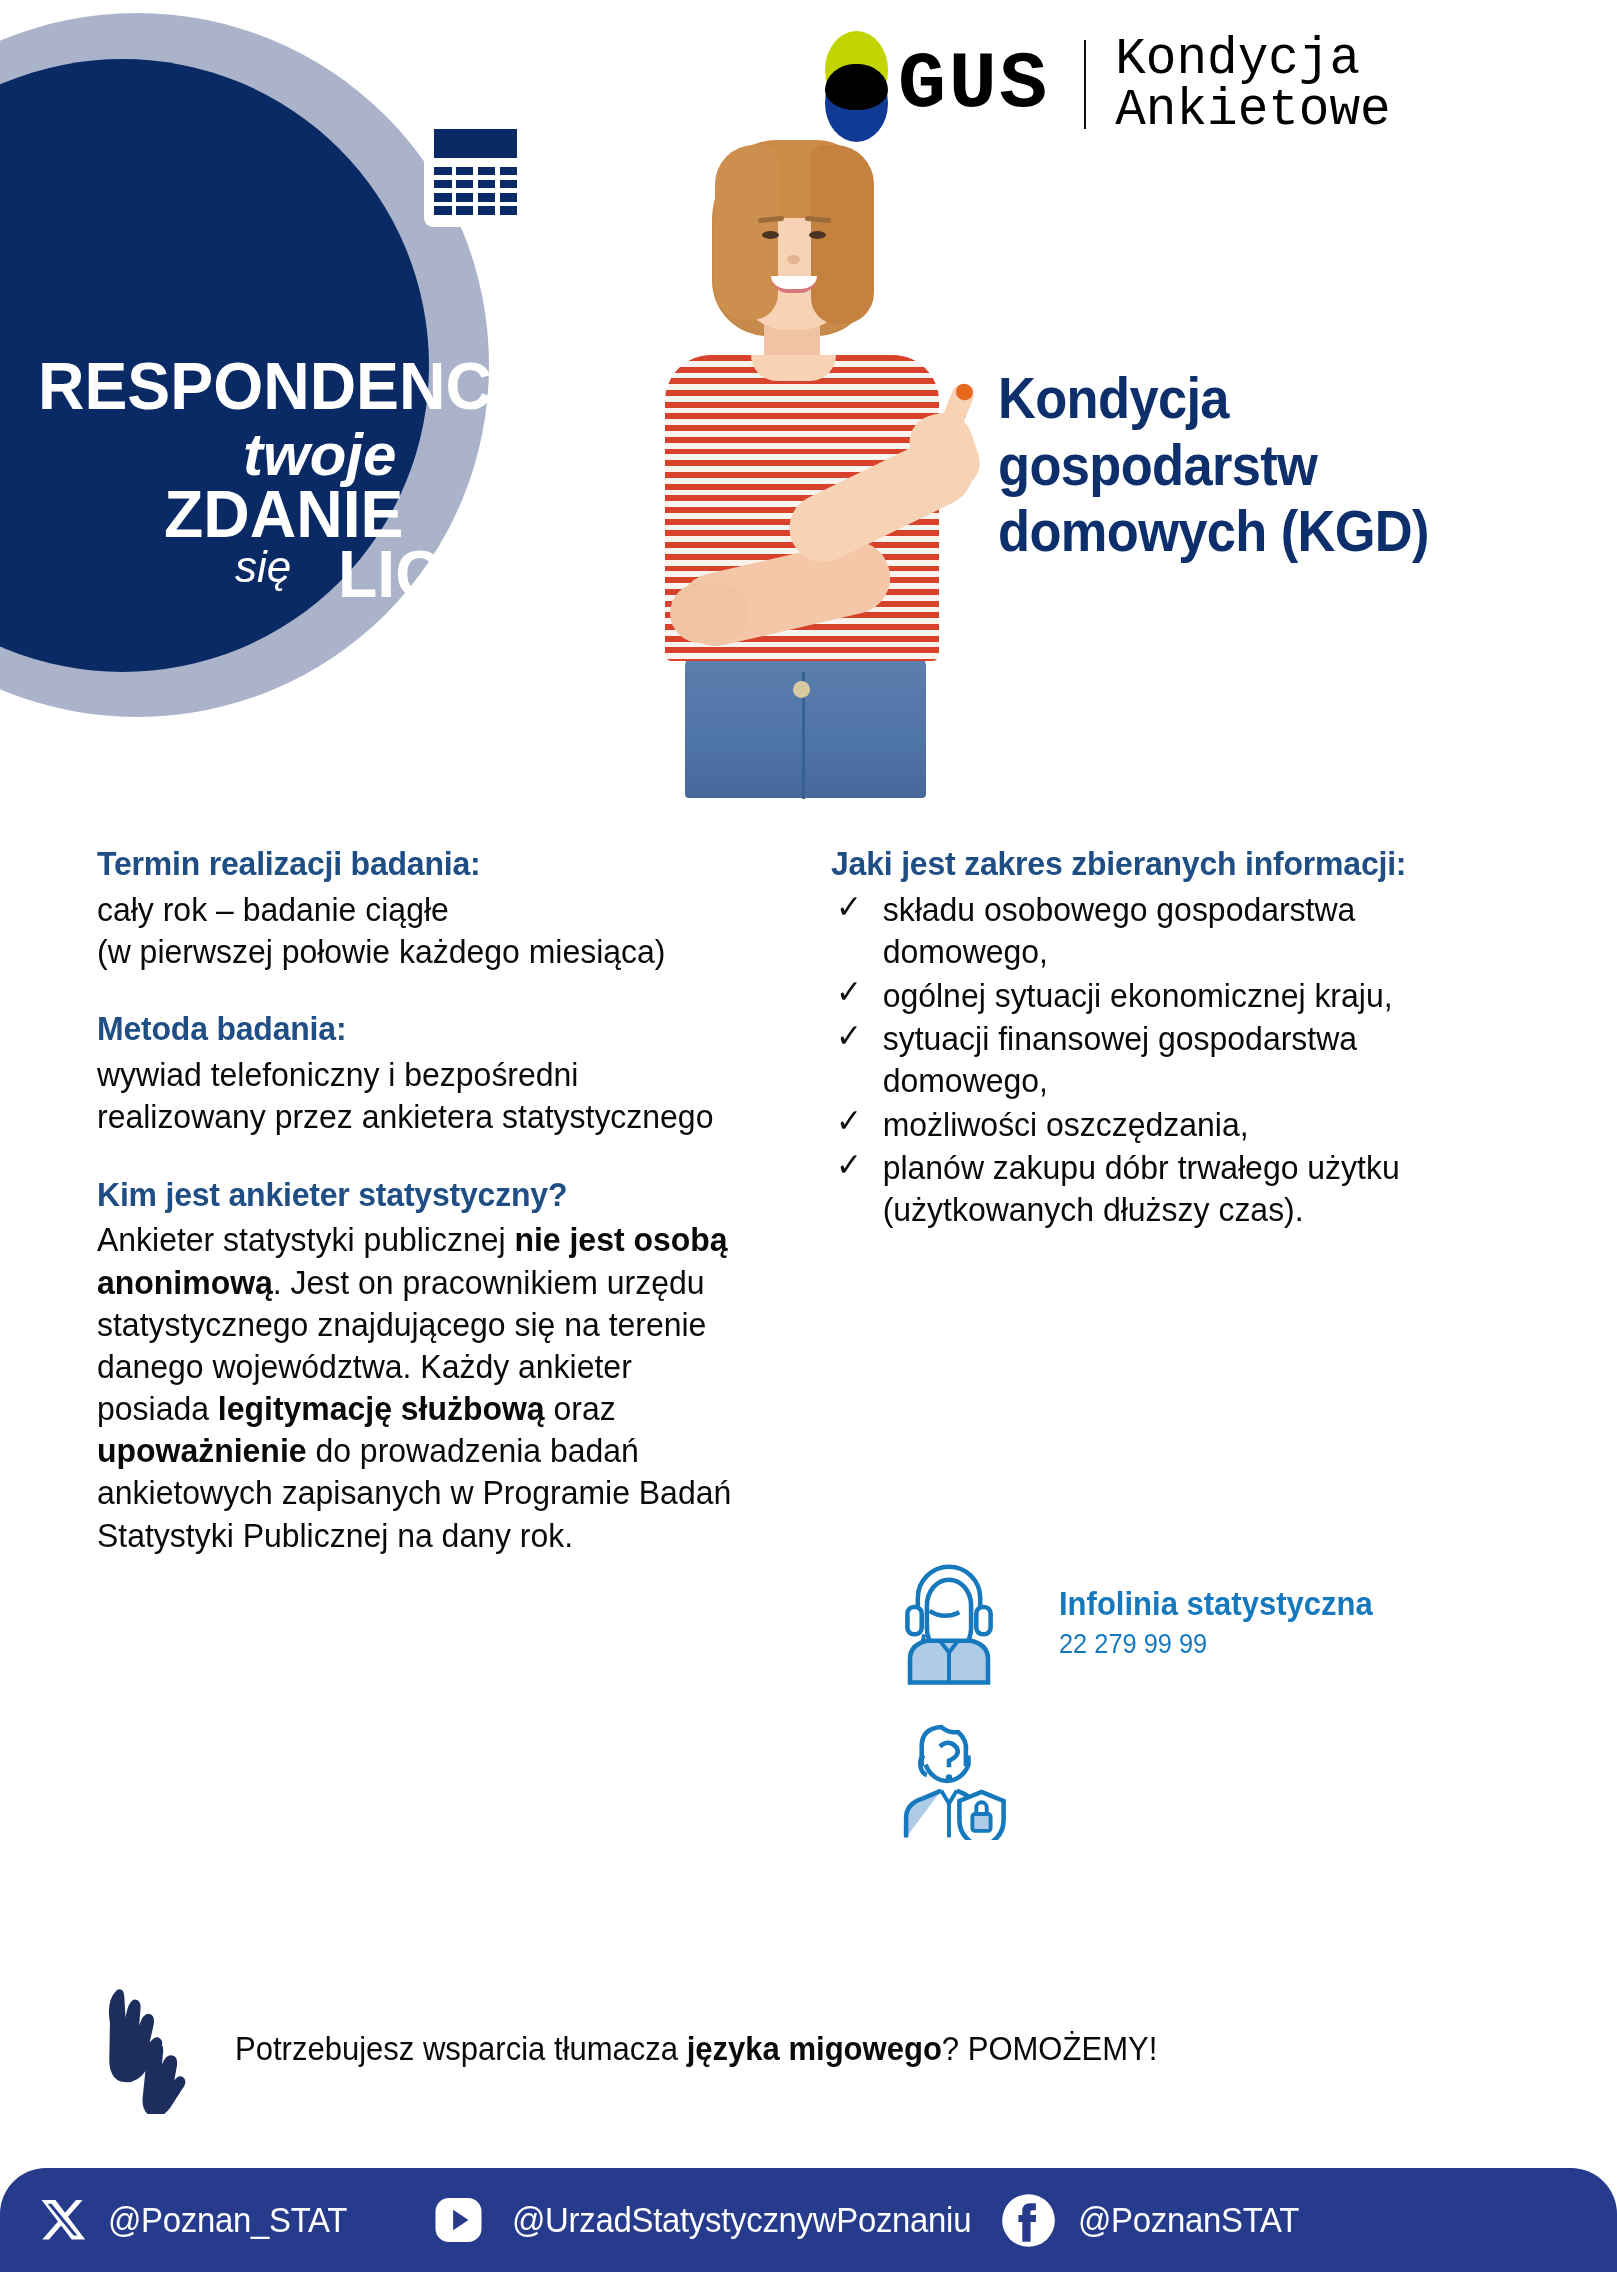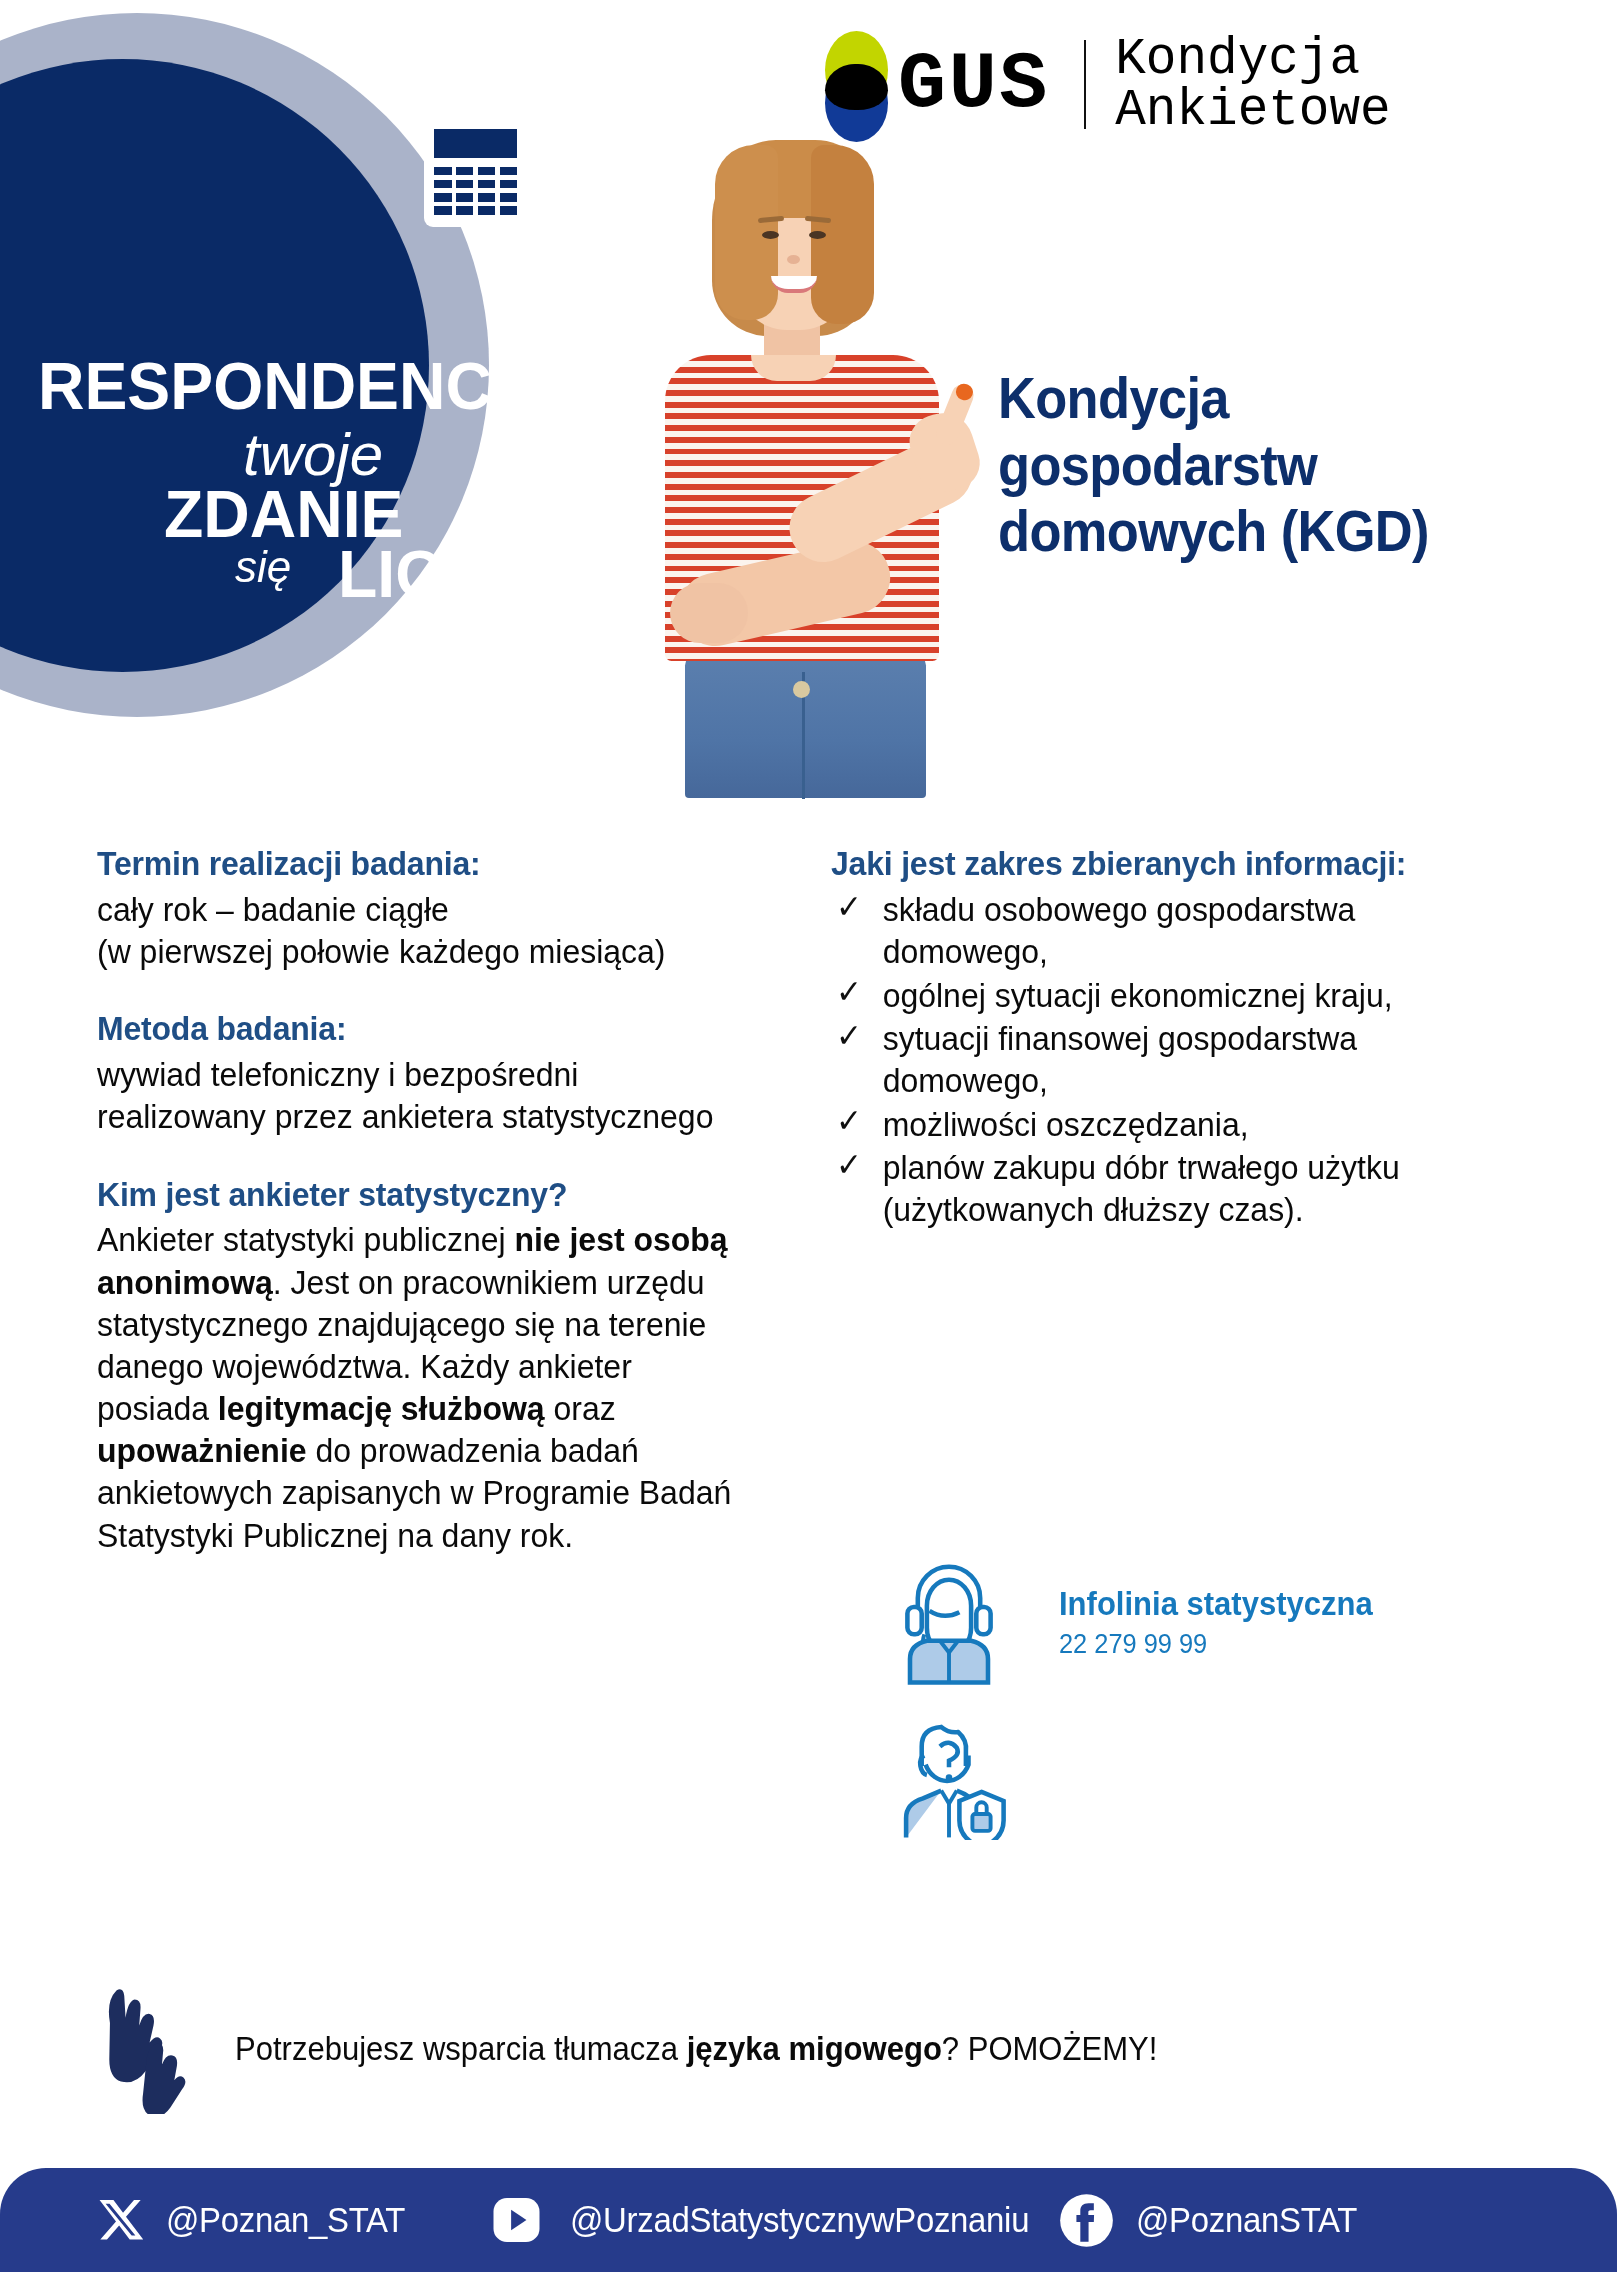--- a/index.html
+++ b/index.html
@@ -51,21 +51,21 @@
     position: absolute; left: 0px; top: 352px; width: 548px; height: 274px;
     color: #fff; z-index: 6;
   }
   .bt-line1 {
     position: absolute; left: 38px; top: 0px;
     font-size: 67px; font-weight: bold; letter-spacing: 0px;
     line-height: 1; transform: scaleX(0.96); transform-origin: left center;
   }
   .bt-twoje {
     position: absolute; left: 243px; top: 73px;
-    font-size: 60px; font-style: italic; font-weight: 400; line-height: 1;
+    font-size: 60px; font-style: italic; font-weight: 700; line-height: 1;
   }
   .bt-zdanie {
     position: absolute; left: 164px; top: 128px;
     font-size: 67px; font-weight: bold; line-height: 1;
     transform: scaleX(0.96); transform-origin: left center;
   }
   .bt-sie {
     position: absolute; left: 235px; top: 193px;
     font-size: 44px; font-style: italic; font-weight: 300; line-height: 1;
   }
@@ -233,21 +233,21 @@
   .sign-text {
     font-size: 33px; color: #0a0a0a; line-height: 1.2; margin-left: 39px;
     transform: scaleX(0.94); transform-origin: left center;
   }
   .sign-text b { font-weight: bold; }
 
   
   .footer {
     position: absolute; left: 0px; top: 2168px; width: 1617px; height: 104px;
     background: #263b8b; border-radius: 46px 46px 0 0;
-    display: flex; align-items: center; padding-left: 97px;
+    display: flex; align-items: center; padding-left: 39px;
   }
   .soc { display: flex; align-items: center; }
   .soc-label {
     color: #fff; font-size: 35px; margin-left: 22px; letter-spacing: -0.3px;
     transform: scaleX(0.94); transform-origin: left center;
   }
   .soc.gap-x { margin-right: 65px; }
   .soc.gap-f { margin-right: 63px; }
   .ico-x { width: 47px; height: 47px; }
   .ico-fb { width: 55px; height: 55px; }

